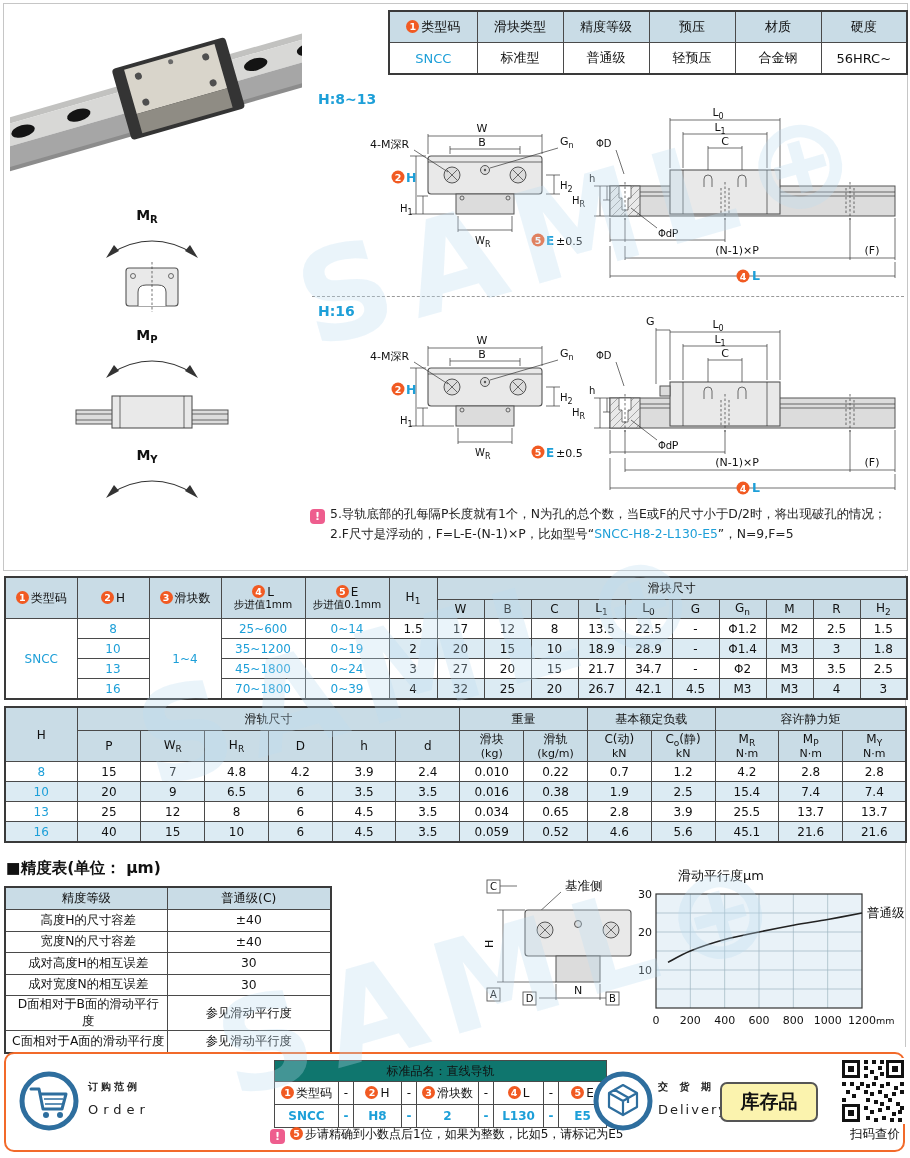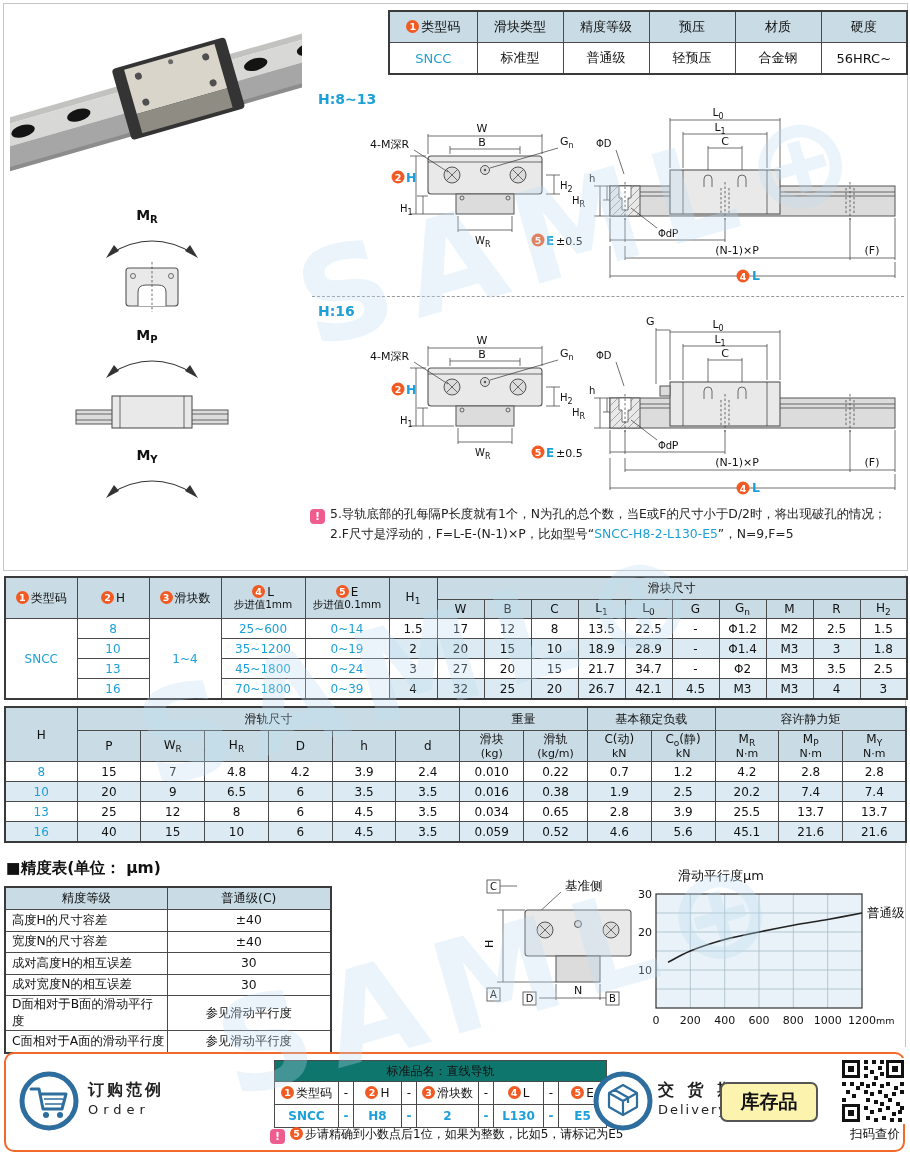--- a/index.html
+++ b/index.html
@@ -12,21 +12,21 @@
   
   .topbox{position:absolute;left:3px;top:3px;width:903px;height:566px;border:1px solid #c6c6c6}
   .rightline{position:absolute;left:905px;top:575px;width:1px;height:472px;background:#c6c6c6}
   .dashline{position:absolute;left:312px;top:296px;width:592px;border-top:1px dashed #999}
   
   table{border-collapse:collapse;table-layout:fixed;background:#fff}
   th,td{border:1px solid #4a4a4a;text-align:center;padding:0 2px;font-weight:normal;overflow:hidden}
   th{background:#c9dce6}
   table{border:2px solid #3a3a3a}
   .bl{color:#1d9fd8}
-  .l{text-align:left;padding-left:6px}
+  .l{text-align:center;padding-left:6px}
   #spec{width:518px;font-size:13px}
   #spec th{height:30px}#spec td{height:30px}
   #spec col:first-child{width:88px}
   #t1{width:902px;font-size:12px}
   #t1 thead tr:first-child th{height:21px}
   #t1 thead tr:nth-child(2) th{height:18px}
   #t1 td{height:19px}
   #t1 .unit{font-size:10.5px;line-height:11px;padding-bottom:1px}
   #t1 tbody tr:nth-child(2n) td:nth-last-child(-n+11){background:#dcebf3}
   #t2{width:902px;font-size:12px}
@@ -60,21 +60,21 @@
   .hatch{stroke:#777;stroke-width:.6}
   .dt{font-size:11px;fill:#111}
   .dts{font-size:10px;fill:#111}
   .blue{fill:#1d9fd8;font-weight:bold;font-size:12.5px}
   .bdgc{fill:#f15a22;stroke:none}
   .bdgt{fill:#fff;font-size:9.5px;font-weight:bold;text-anchor:middle}
   .mid{text-anchor:middle}
   
   .orderbox{position:absolute;left:4px;top:1052px;width:897px;height:96px;
             border:2.5px solid #f26a2a;border-radius:10px}
-  .olabel{position:absolute;font-size:16px;letter-spacing:3px;color:#222;font-weight:bold}
+  .olabel{position:absolute;font-size:10px;letter-spacing:3px;color:#222;font-weight:bold}
   .olabel2{position:absolute;font-size:13px;letter-spacing:5px;color:#222}
   .stock{position:absolute;left:714px;top:28px;width:94px;height:36px;background:#fbf3ae;
          border:2px solid #555;border-radius:7px;text-align:center;line-height:34px;
          font-size:19px;font-weight:bold}
   .qrlabel{position:absolute;left:830px;top:72px;width:78px;text-align:center;font-size:12.5px}
   .onote{position:absolute;left:264px;top:72px;font-size:12px;white-space:nowrap}
 </style>
 </head>
 <body>
 
@@ -442,21 +442,21 @@
           <td><span>20</span></td>
           <td><span>9</span></td>
           <td><span>6.5</span></td>
           <td><span>6</span></td>
           <td><span>3.5</span></td>
           <td><span>3.5</span></td>
           <td><span>0.016</span></td>
           <td><span>0.38</span></td>
           <td><span>1.9</span></td>
           <td><span>2.5</span></td>
-          <td><span>20.2</span></td>
+          <td><span>15.4</span></td>
           <td><span>7.4</span></td>
           <td><span>7.4</span></td>
         </tr>
         <tr>
           <td><span>13</span></td>
           <td><span>25</span></td>
           <td><span>12</span></td>
           <td><span>8</span></td>
           <td><span>6</span></td>
           <td><span>4.5</span></td>

